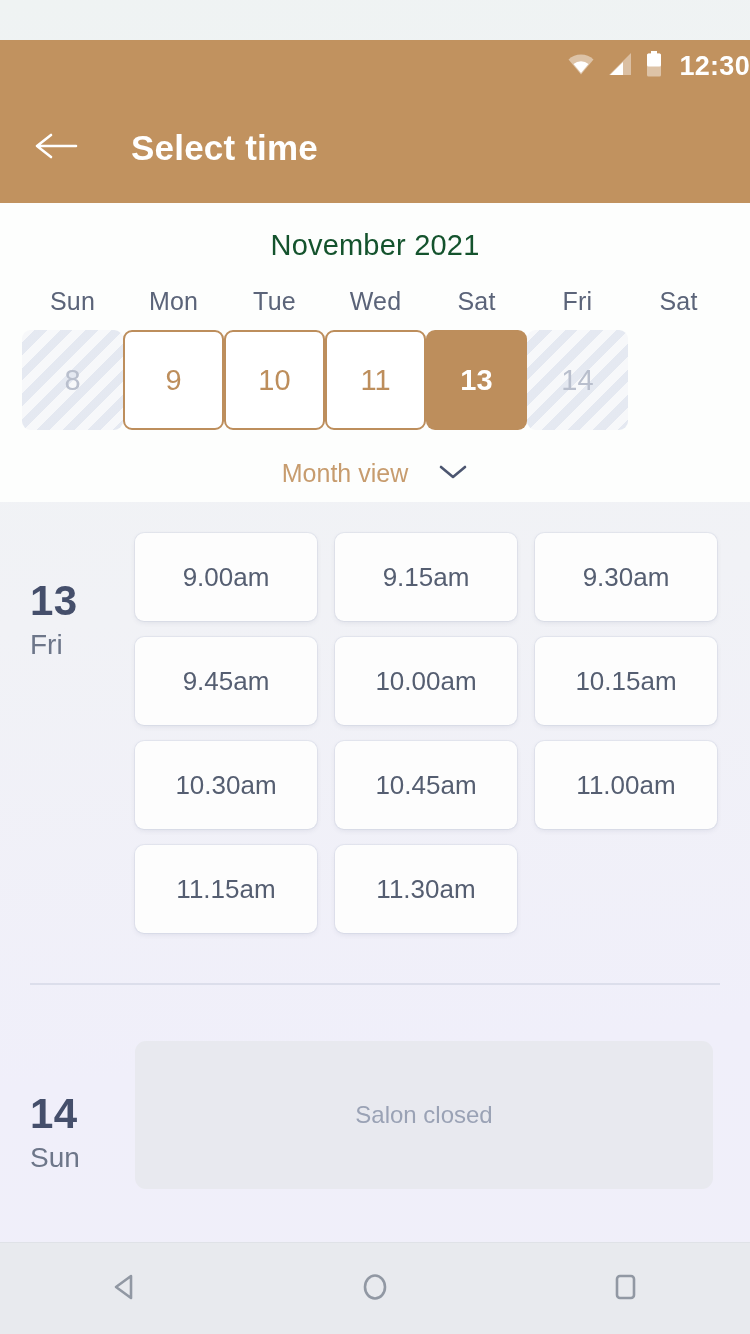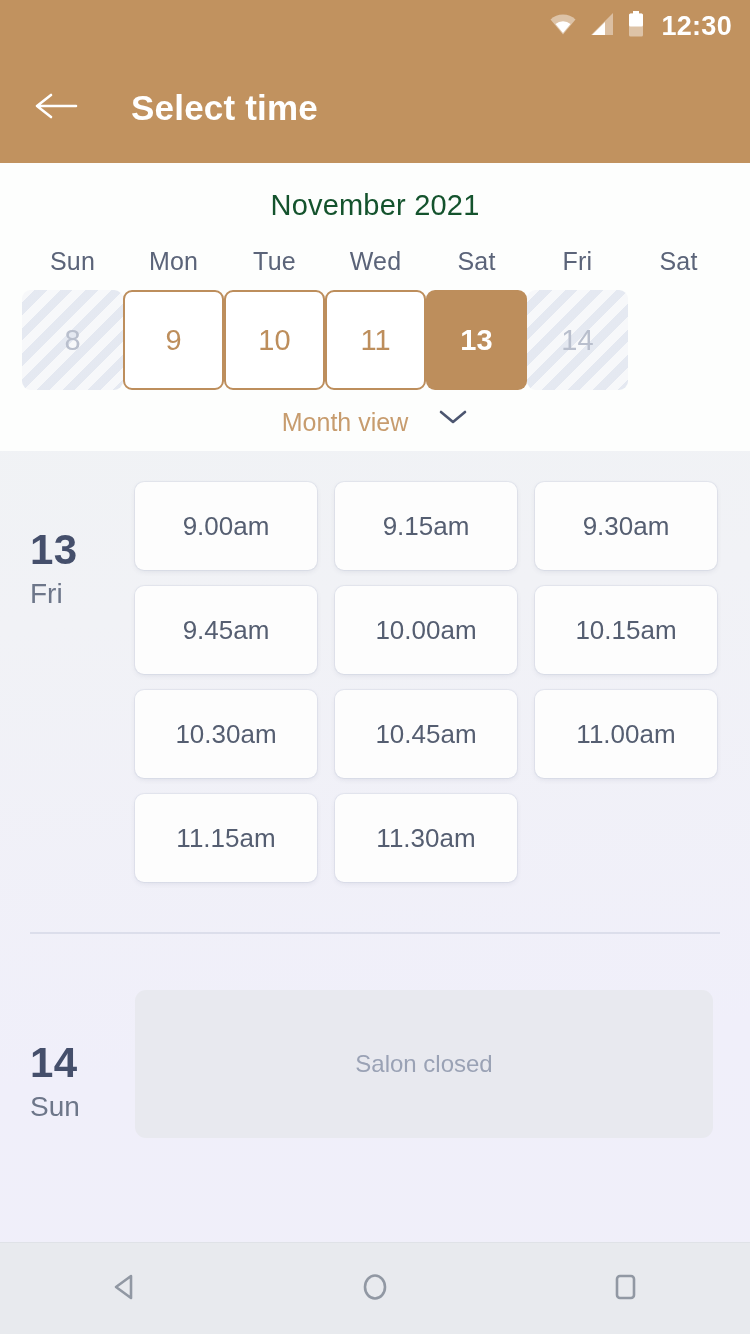--- a/index.html
+++ b/index.html
@@ -13,22 +13,23 @@
     position:relative;
     width:750px; height:1334px;
     display:flex; flex-direction:column;
     background:linear-gradient(175deg,#eff3f3 0%,#f1f2f6 45%,#f0effa 78%,#f0eff9 100%);
   }
 
   
   .statusbar {
     height:52px; background:#c1925f;
     display:flex; align-items:center; justify-content:flex-end;
-    padding-right:18px; gap:13px;
+    gap:13px;
     flex:none;
+    margin-top:40px;
   }
   .sb-icon { display:block; }
   .sb-time {
     color:#ffffff; font-size:27px; font-weight:bold;
     letter-spacing:.3px; line-height:1; margin-left:4px;
   }
 
   
   .appbar {
     height:111px; background:#c1925f;
@@ -79,22 +80,22 @@
   .day-cell.disabled {
     color:#b9bfcd; cursor:default;
     background:
       repeating-linear-gradient(135deg,
         rgba(255,255,255,.55) 0px, rgba(255,255,255,.55) 9px,
         rgba(222,227,238,.55) 9px, rgba(222,227,238,.55) 18px),
       #edf0f5;
     border-radius:9px;
   }
   .monthview-row {
-    display:flex; justify-content:center;
-    gap:30px; margin-top:18px; cursor:pointer;
+    display:flex; align-items:center; justify-content:center;
+    gap:30px; margin-top:29px; cursor:pointer;
   }
   .monthview-label { color:#c79c6e; font-size:25px; }
 
   
   .body { flex:1; position:relative; overflow:hidden; padding-top:26px; }
 
   .day-block { display:flex; padding-left:30px; }
   .day-label { width:105px; flex:none; padding-top:52px; }
   .day-label .dnum {
     font-size:42px; font-weight:bold; color:#454f6b;

